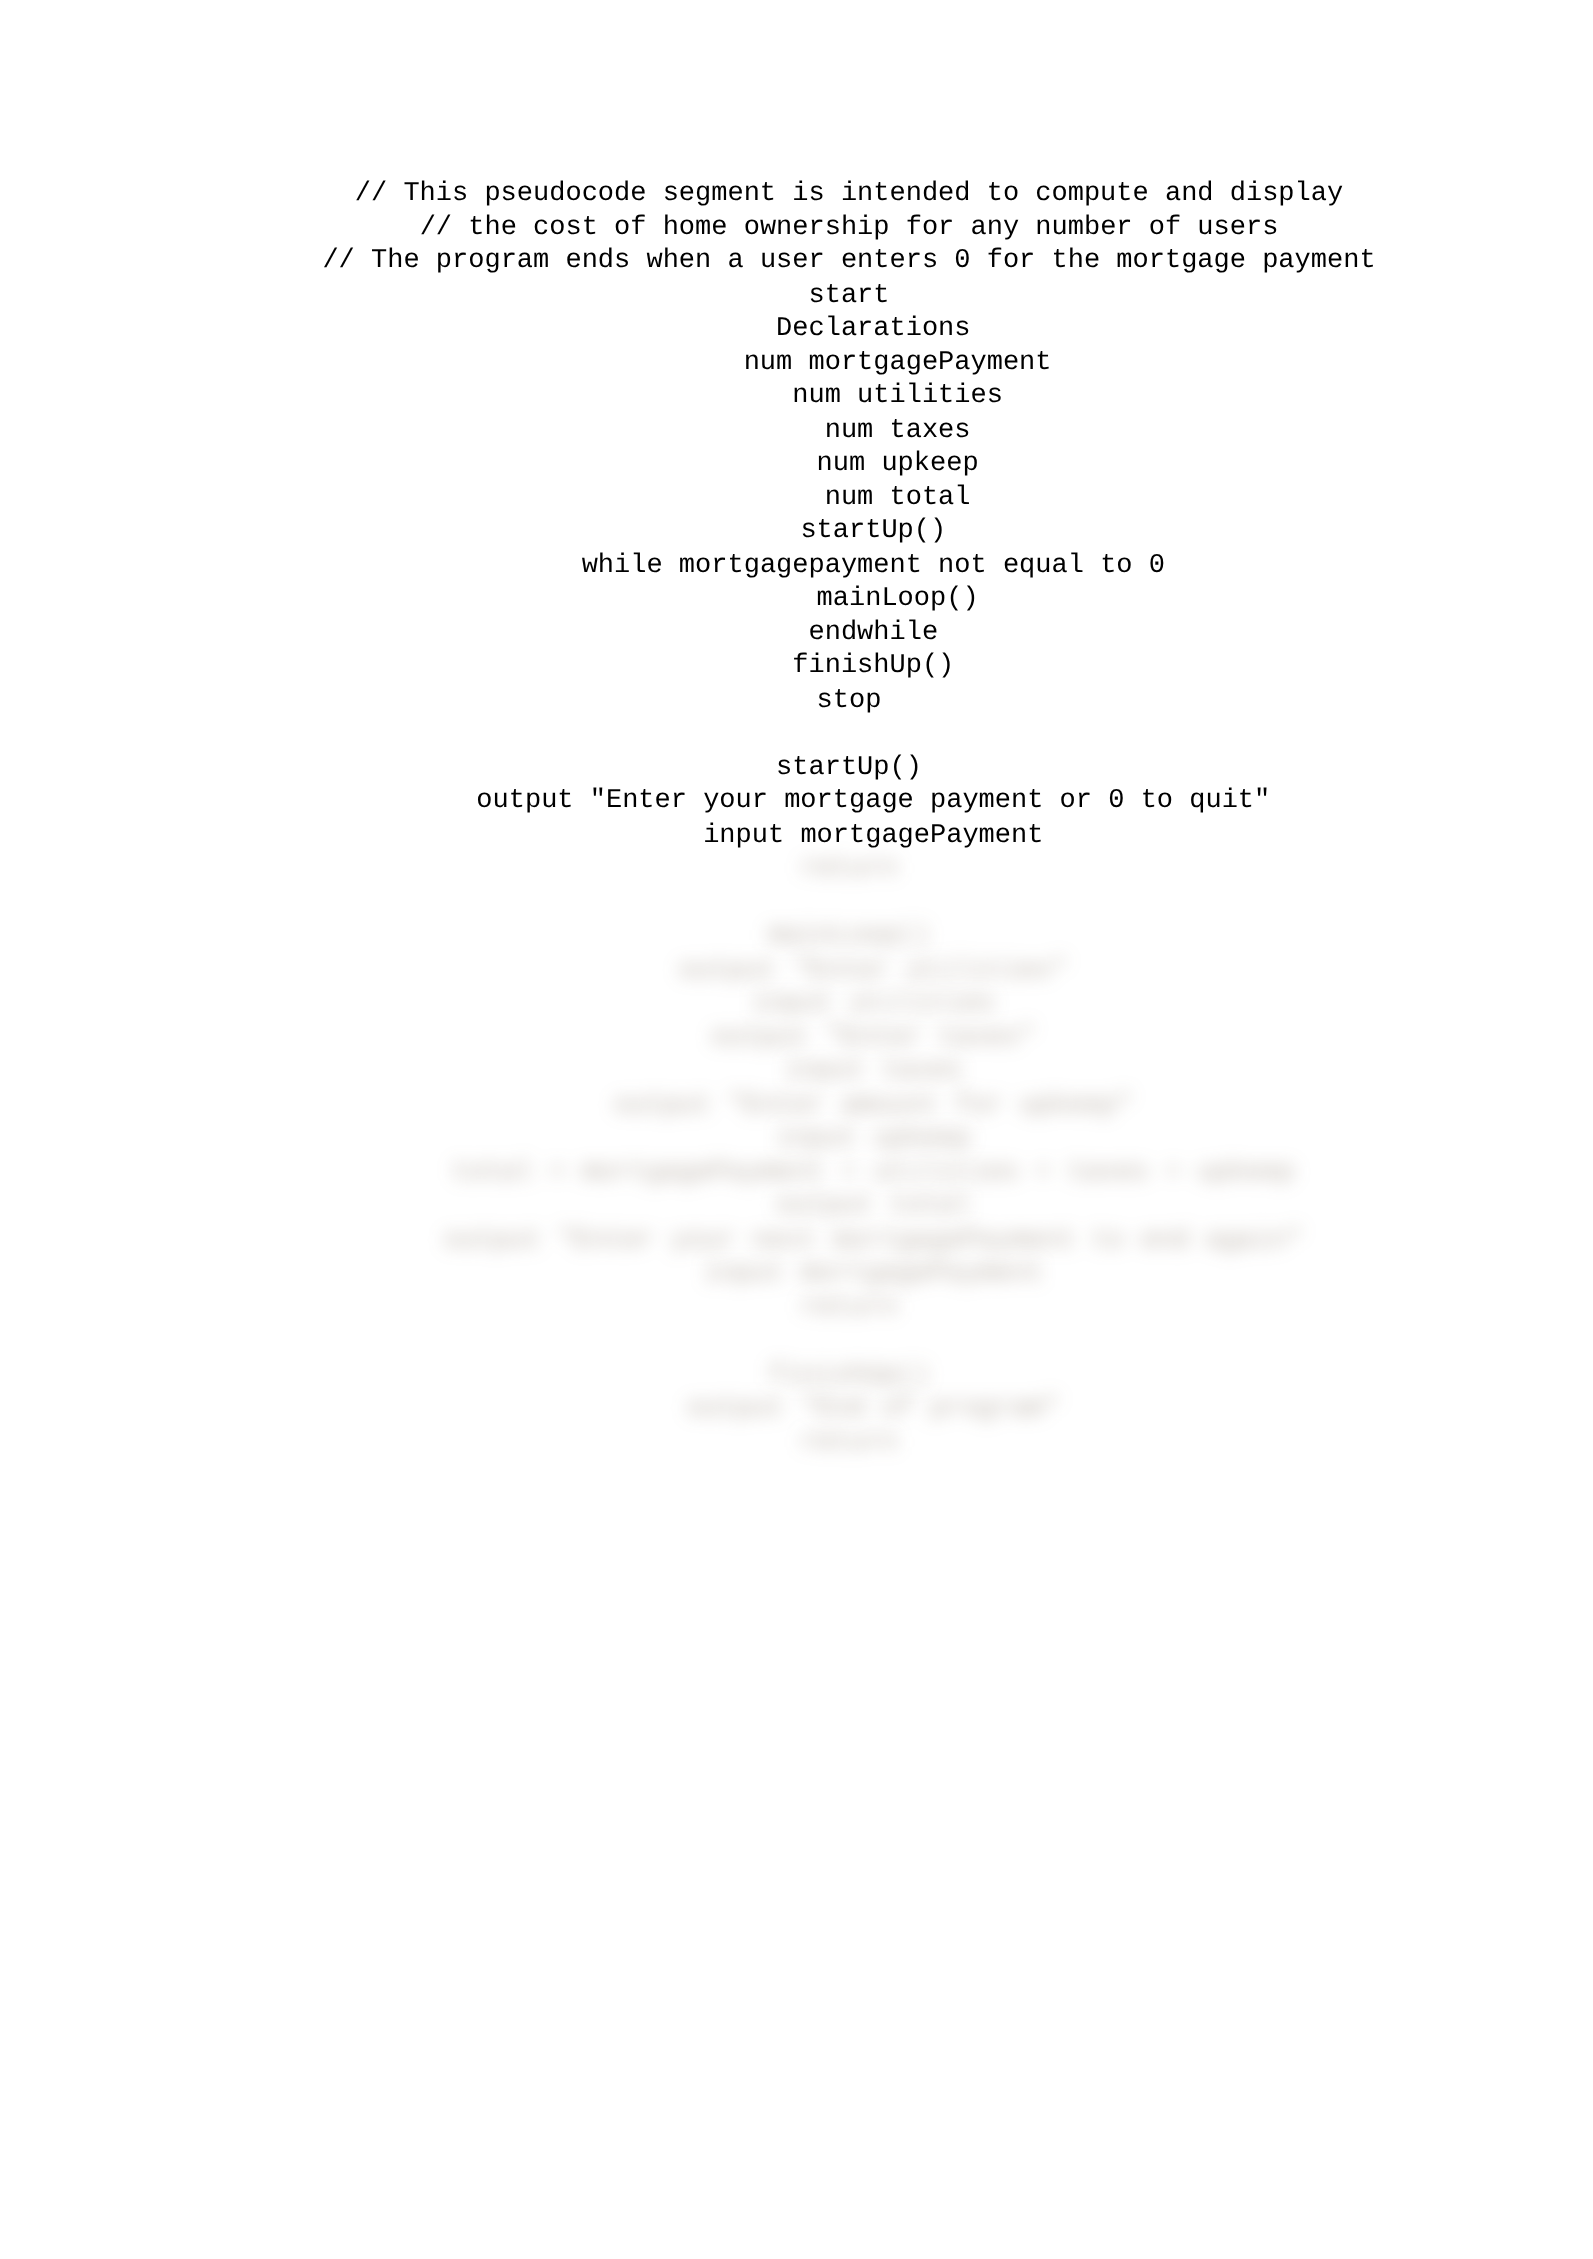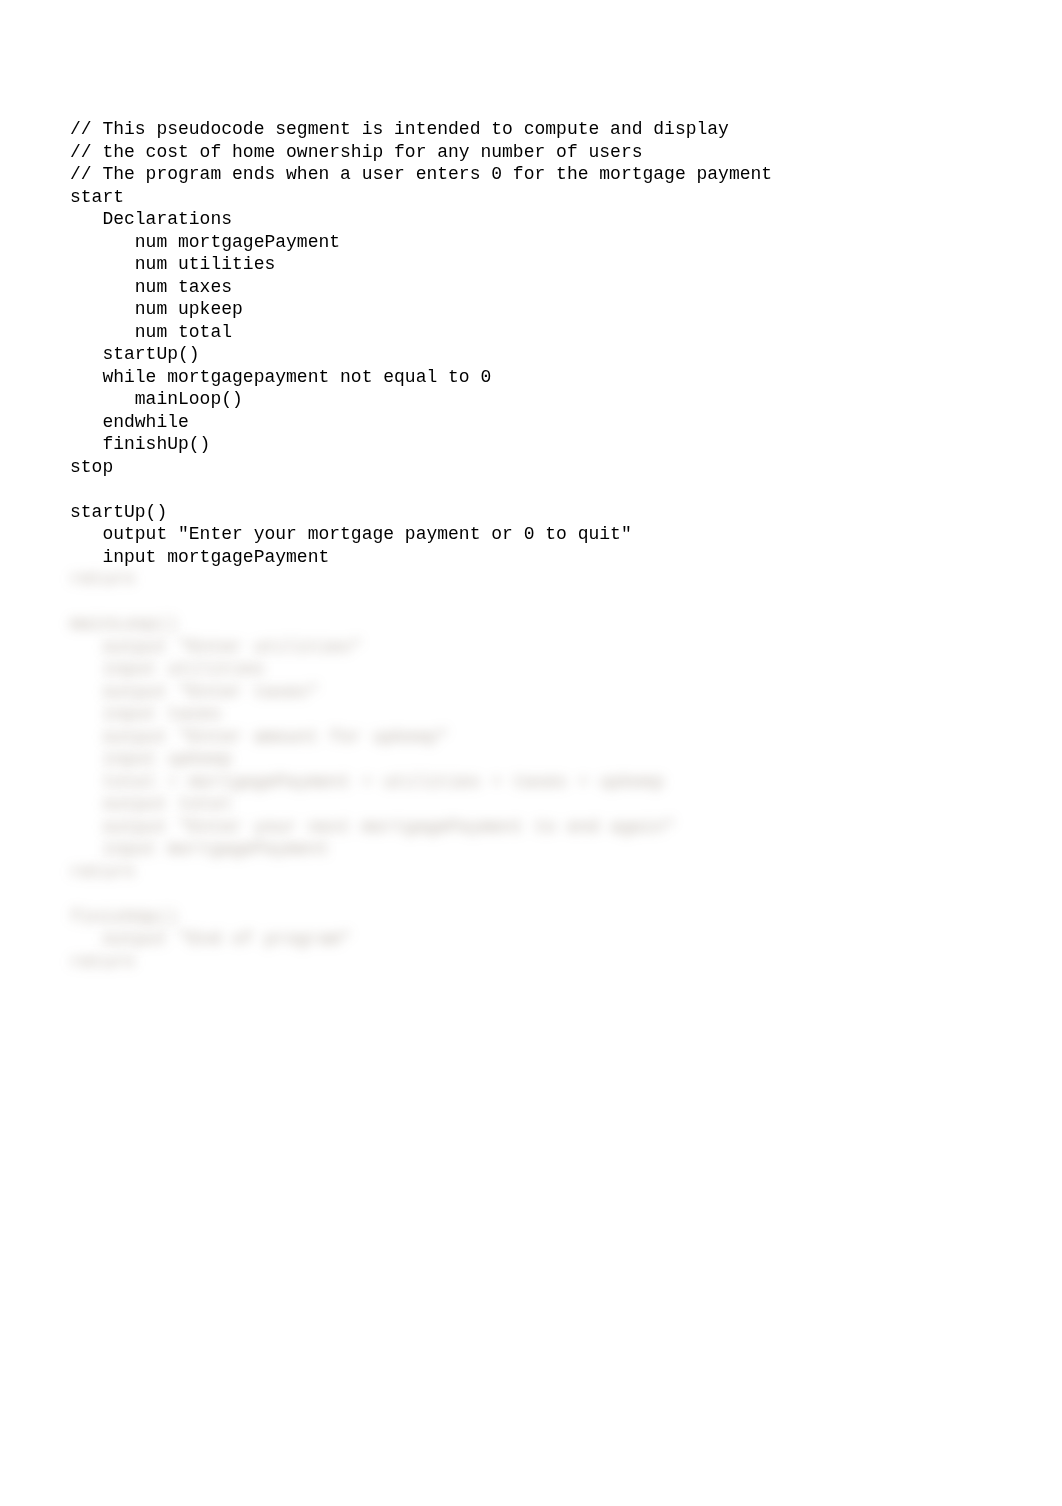--- a/index.html
+++ b/index.html
@@ -13,20 +13,21 @@
       height: 1506px;
       font-family: "Courier New", Courier, monospace;
       font-size: 18px;
       line-height: 1.25;
       color: #000000;
       padding-top: 118px;
       padding-left: 70px;
     }
     .code {
       white-space: pre;
+      text-align: center;
     }
     .blurred {
       filter: blur(6px);
       color: rgba(100, 80, 60, 0.45);
     }
   </style>
 </head>
 <body>
 
 <div class="code"><span>// This pseudocode segment is intended to compute and display</span>

